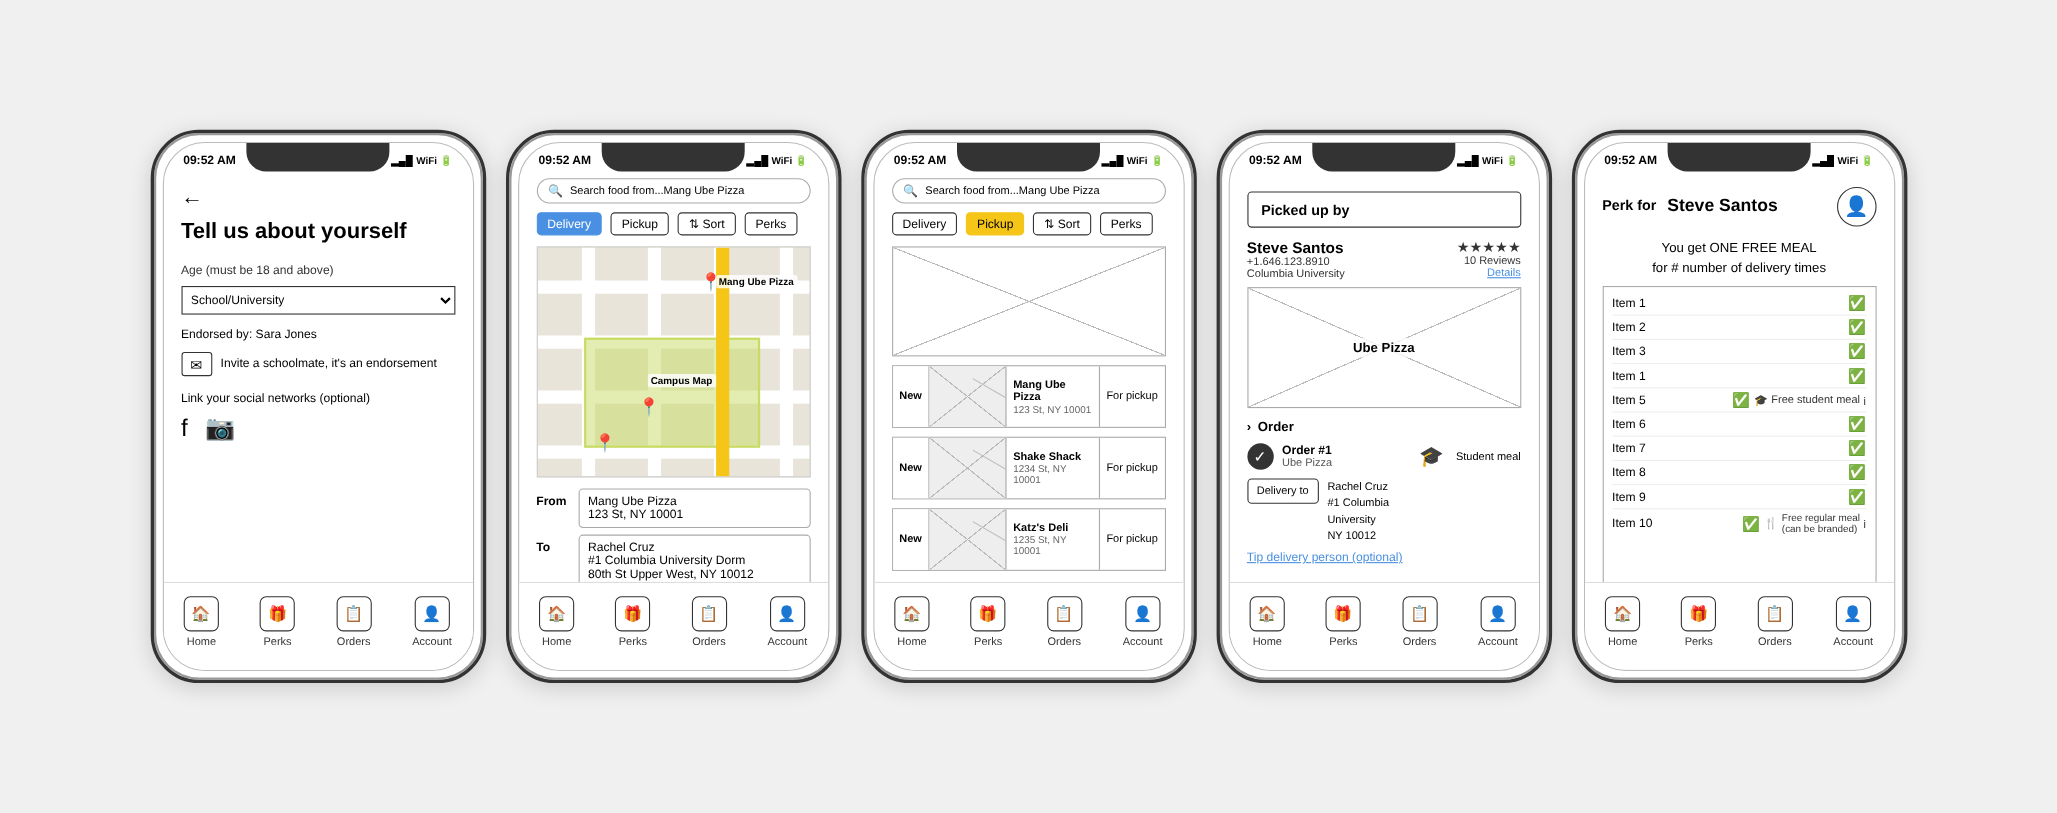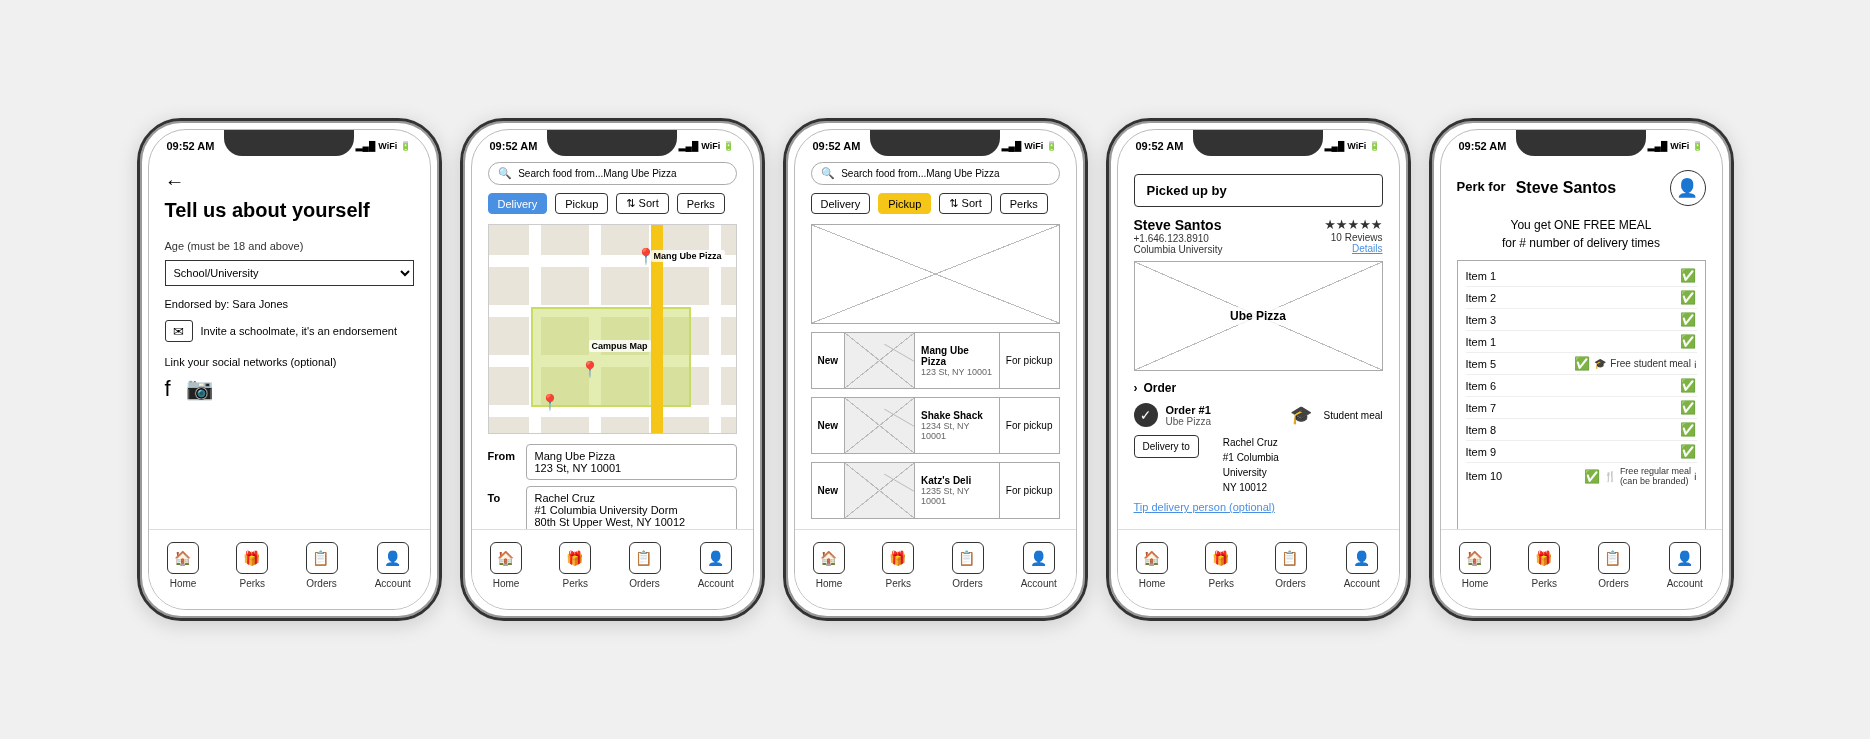--- a/index.html
+++ b/index.html
@@ -533,21 +533,21 @@
         <div class="order-row">
           <div class="check-icon">✓</div>
           <div class="order-info">
             <div class="rest">Order #1</div>
             <div class="sub">Ube Pizza</div>
           </div>
           <div class="meal-badge">🎓</div>
           <div style="font-size:10px;">Student meal</div>
         </div>
 
-        <div style="display:flex; gap:24px; align-items:flex-start; margin-top:0;">
+        <div style="display:flex; gap:8px; align-items:flex-start; margin-top:0;">
           <div class="delivery-to-box">Delivery to</div>
           <div style="font-size:10px; line-height:1.5;">Rachel Cruz<br>#1 Columbia<br>University<br>NY 10012</div>
         </div>
         <a class="tip-link">Tip delivery person (optional)</a>
         <div class="bottom-nav">
           <div class="nav-item">
             <div class="nav-icon">🏠</div>
             <span>Home</span>
           </div>
           <div class="nav-item">

